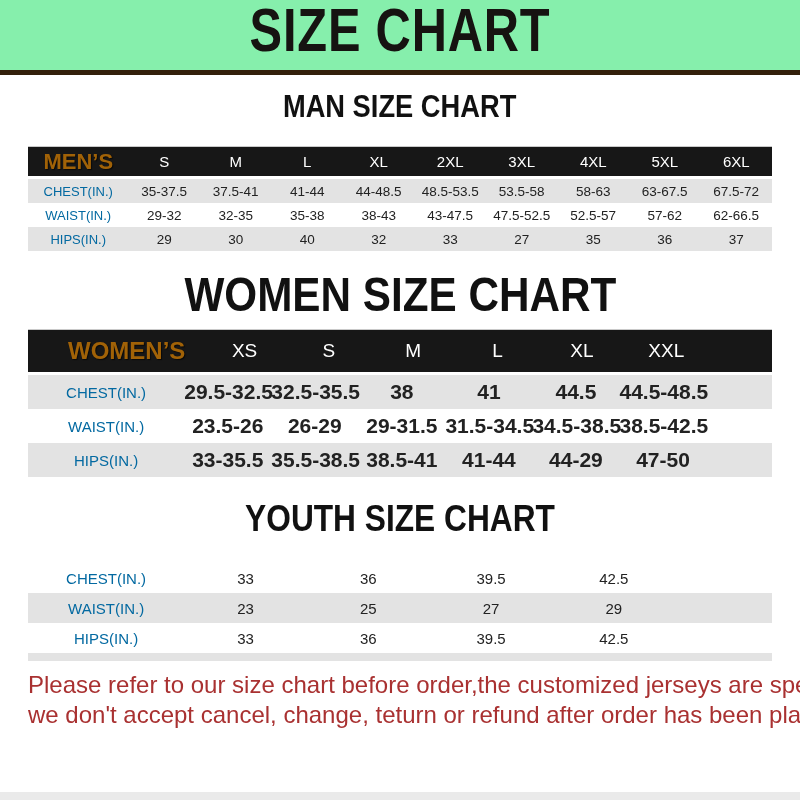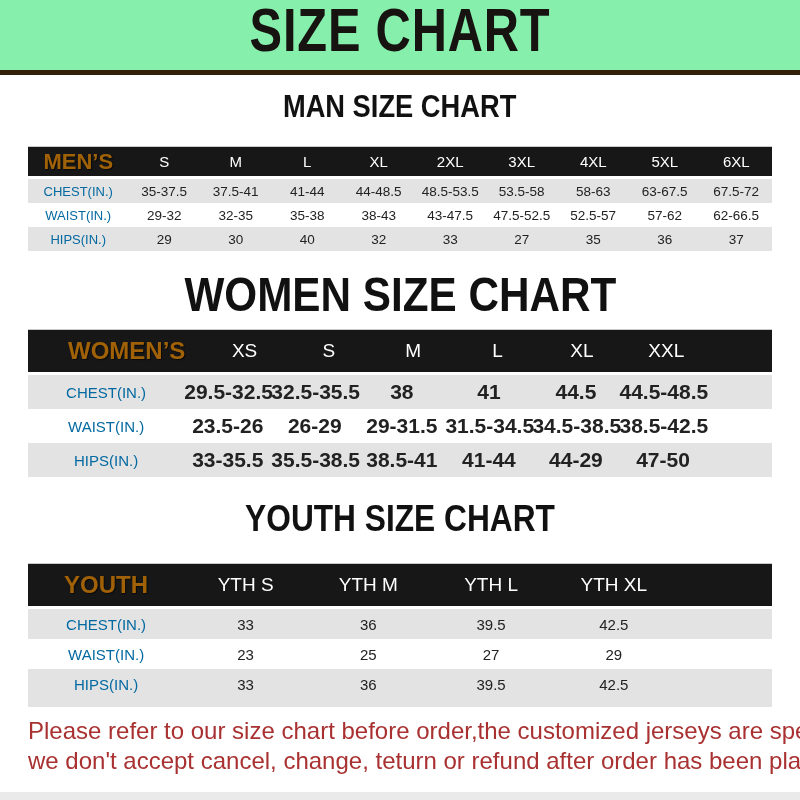--- a/index.html
+++ b/index.html
@@ -194,27 +194,20 @@
           <div class="t-cell t-value">41-44</div>
           <div class="t-cell t-value">44-29</div>
           <div class="t-cell t-value">47-50</div>
         </div>
       </div>
   </section>
 
   <section class="sec-2">
     <h2 class="section-heading"><span>YOUTH SIZE CHART</span></h2>
     <div class="size-table tbl-2">
-        <div class="t-row t-head">
-          <div class="t-cell t-label-head">YOUTH</div>
-          <div class="t-cell t-col-head">YTH S</div>
-          <div class="t-cell t-col-head">YTH M</div>
-          <div class="t-cell t-col-head">YTH L</div>
-          <div class="t-cell t-col-head">YTH XL</div>
-        </div>
         <div class="t-row t-data">
           <div class="t-cell t-row-label">CHEST(IN.)</div>
           <div class="t-cell t-value">33</div>
           <div class="t-cell t-value">36</div>
           <div class="t-cell t-value">39.5</div>
           <div class="t-cell t-value">42.5</div>
         </div>
         <div class="t-row t-data">
           <div class="t-cell t-row-label">WAIST(IN.)</div>
           <div class="t-cell t-value">23</div>

